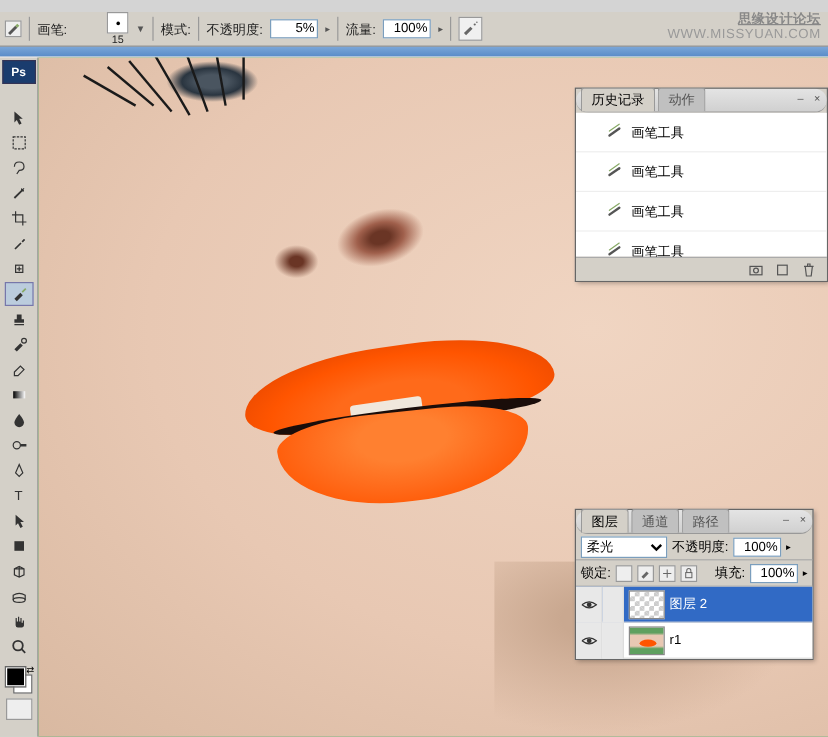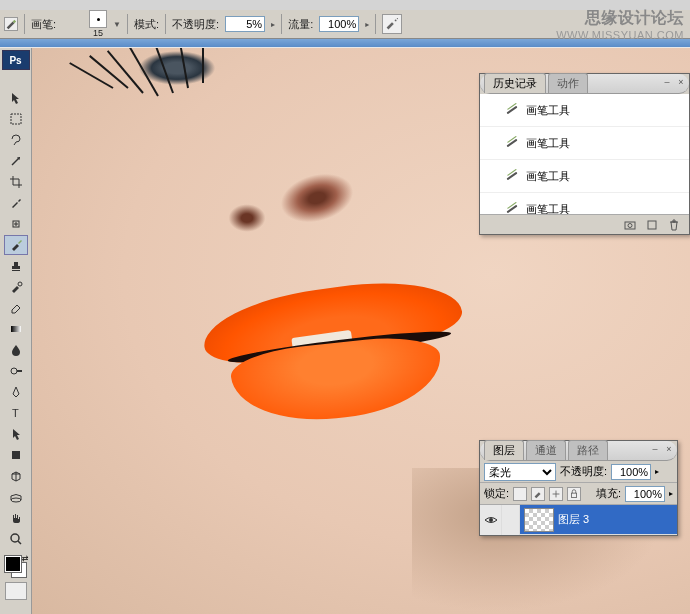--- a/index.html
+++ b/index.html
@@ -62,40 +62,40 @@
 .history-list { background: #fff; max-height: 120px; overflow: hidden; }
 .hist-row { display: flex; align-items: center; height: 33px; border-bottom: 1px solid #eee; padding-left: 24px; gap: 6px; }
 .hist-row.sel { background: #316ac5; color: #fff; }
 .hist-icon { width: 16px; height: 14px; display: flex; align-items: center; justify-content: center; }
 .brush-ico::before { content: ""; display: block; width: 12px; height: 2px; background: #555; transform: rotate(-35deg); border-radius: 1px; box-shadow: 2px -3px 0 -0.5px #8a6; }
 .hist-row.sel .brush-ico::before { background: #fff; box-shadow: 2px -3px 0 -0.5px #cde; }
 .panel-footer { height: 20px; background: #d4d0c8; border-top: 1px solid #aaa; display: flex; justify-content: flex-end; align-items: center; gap: 8px; padding-right: 8px; }
 .pf-icon { width: 14px; height: 14px; color: #555; }
 
 
-.panel-layers { left: 479px; top: 440px; width: 199px; }
+.panel-layers { left: 479px; top: 424px; width: 199px; }
 .layer-opts { display: flex; align-items: center; gap: 4px; height: 22px; padding: 0 4px; border-bottom: 1px solid #aaa; }
 .layer-opts select { width: 72px; }
 .layer-lock { display: flex; align-items: center; gap: 4px; height: 22px; padding: 0 4px; border-bottom: 1px solid #aaa; }
 .lock-ico { width: 14px; height: 14px; border: 1px solid #999; background: #eee; }
 .layers-list { background: #fff; }
 .layer-row { display: flex; align-items: center; height: 30px; border-bottom: 1px solid #ddd; }
 .layer-row.sel { background: #316ac5; color: #fff; }
 .vis { width: 22px; height: 30px; display: flex; align-items: center; justify-content: center; border-right: 1px solid #ddd; background: #e8e8e8; }
 .vis svg { width: 14px; height: 10px; }
 .layer-row.sel .vis { background: #e8e8e8; color: #000; }
 .link { width: 18px; height: 30px; border-right: 1px solid #ddd; background: #e8e8e8; }
 .thumb { width: 30px; height: 24px; margin: 0 4px; border: 1px solid #888; background: #fff; position: relative; }
 .thumb-checker { background-image: linear-gradient(45deg,#ccc 25%,transparent 25%,transparent 75%,#ccc 75%),linear-gradient(45deg,#ccc 25%,#fff 25%,#fff 75%,#ccc 75%); background-size: 8px 8px; background-position: 0 0,4px 4px; }
 .thumb-face { background: linear-gradient(#5fa05f 20%, #e8c8b3 30%, #e8c8b3 70%, #5fa05f 80%); }
 .thumb-face::after { content:""; position:absolute; left:8px; top:10px; width:14px; height:6px; background:#ff5500; border-radius:50%; }
 
 
 .watermark { position: absolute; top: 8px; right: 6px; color: #999; font-size: 10px; text-align: right; letter-spacing: .5px; z-index: 100; }
-.watermark b { color: #888; font-size: 16px; }
+.watermark b { color: #888; font-size: 11px; text-decoration: underline; }
 </style>
 </head>
 <body>
 
 <div class="watermark">
   <b>思缘设计论坛</b><br>
   <span>WWW.MISSYUAN.COM</span>
 </div>
 
 <div class="menubar"></div>
@@ -378,16 +378,27 @@
   <div class="layers-list" id="layers-list">
       <div class="layer-row sel">
         <div class="vis">
           <svg viewBox="0 0 14 10">
             <path d="M1 5 Q7 0 13 5 Q7 10 1 5" fill="none" stroke="#333"></path>
             <circle cx="7" cy="5" r="2" fill="#333"></circle>
           </svg>
         </div>
         <div class="link"></div>
         <div class="thumb thumb-checker"></div>
-        <span>图层 3</span>
+        <span>图层 2</span>
+      </div>
+      <div class="layer-row">
+        <div class="vis">
+          <svg viewBox="0 0 14 10">
+            <path d="M1 5 Q7 0 13 5 Q7 10 1 5" fill="none" stroke="#333"></path>
+            <circle cx="7" cy="5" r="2" fill="#333"></circle>
+          </svg>
+        </div>
+        <div class="link"></div>
+        <div class="thumb thumb-face"></div>
+        <span>r1</span>
       </div>
     </div>
 </div>
 
 </body></html>

